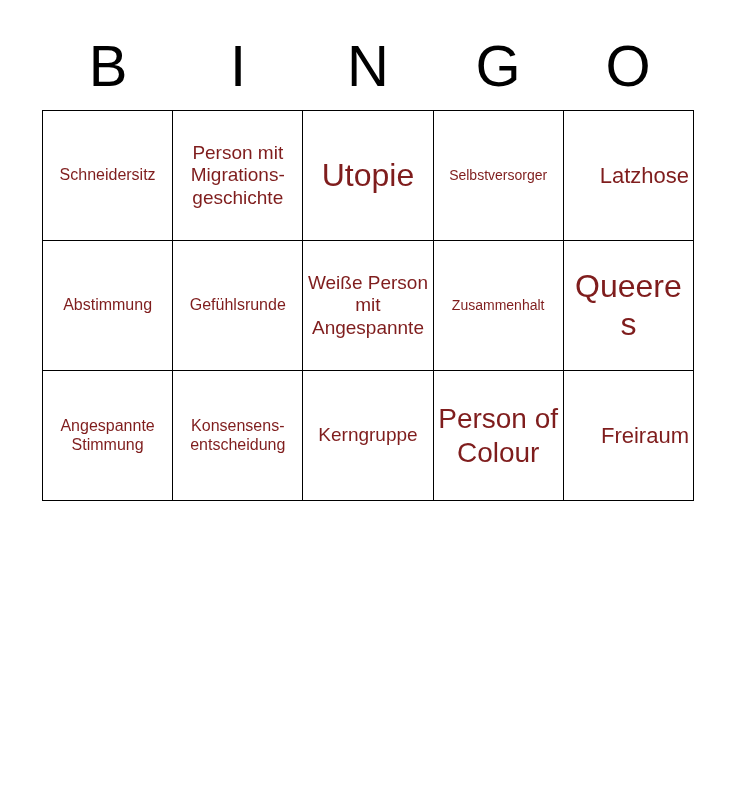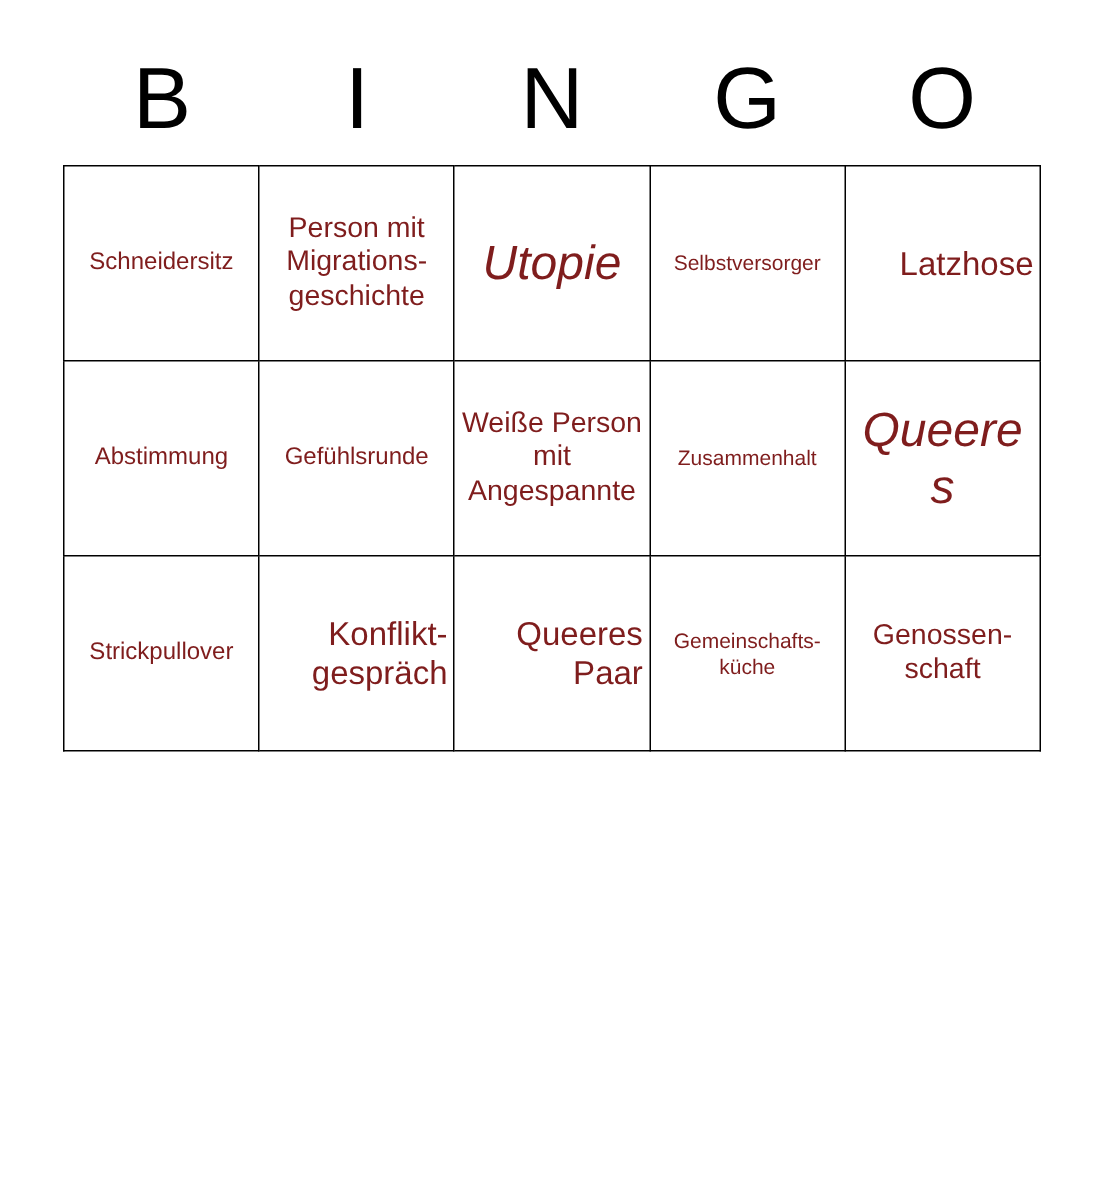--- a/index.html
+++ b/index.html
@@ -56,21 +56,21 @@
     display: block;
     line-height: 1.18;
     word-wrap: break-word;
   }
   
   .fs-xs { font-size: 14px; }
   .fs-s  { font-size: 16px; }
   .fs-m  { font-size: 19px; }
   .fs-l  { font-size: 22px; text-align: right; }
   .fs-xl { font-size: 28px; }
-  .fs-xxl{ font-size: 32px; font-style: italic; }
+  .fs-xxl{ font-size: 32px; }
   .red { color: #7f1d1d; }
   .black { color: #7f1d1d; }
 </style>
 </head>
 <body>
 
 <div class="sheet">
 
   <div class="header">
     <div class="header-letter">B</div>
@@ -111,31 +111,31 @@
           </td>
         <td>
             <span class="cell-text fs-xs black">Zusammenhalt</span>
           </td>
         <td>
             <span class="cell-text fs-xxl black">Queeres</span>
           </td>
       </tr>
       <tr>
         <td>
-            <span class="cell-text fs-s black">Strickpullover</span>
+            <span class="cell-text fs-s black">Angespannte Stimmung</span>
           </td>
         <td>
-            <span class="cell-text fs-l black">Konflikt-gespräch</span>
+            <span class="cell-text fs-s black">Konsensens-entscheidung</span>
           </td>
         <td>
-            <span class="cell-text fs-l red">Queeres Paar</span>
+            <span class="cell-text fs-m black">Kerngruppe</span>
           </td>
         <td>
-            <span class="cell-text fs-xs black">Gemeinschafts-küche</span>
+            <span class="cell-text fs-xl red">Person of Colour</span>
           </td>
         <td>
-            <span class="cell-text fs-m black">Genossen-schaft</span>
+            <span class="cell-text fs-l black">Freiraum</span>
           </td>
       </tr>
     </tbody>
   </table>
 
 </div>
 
 </body></html>

